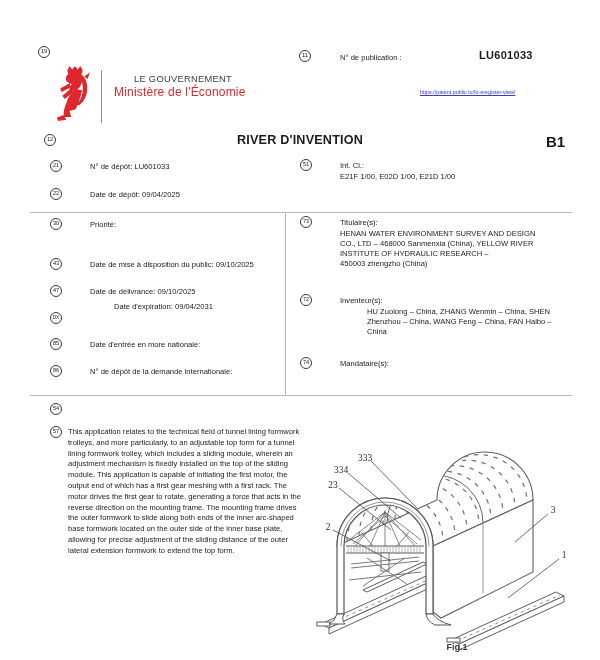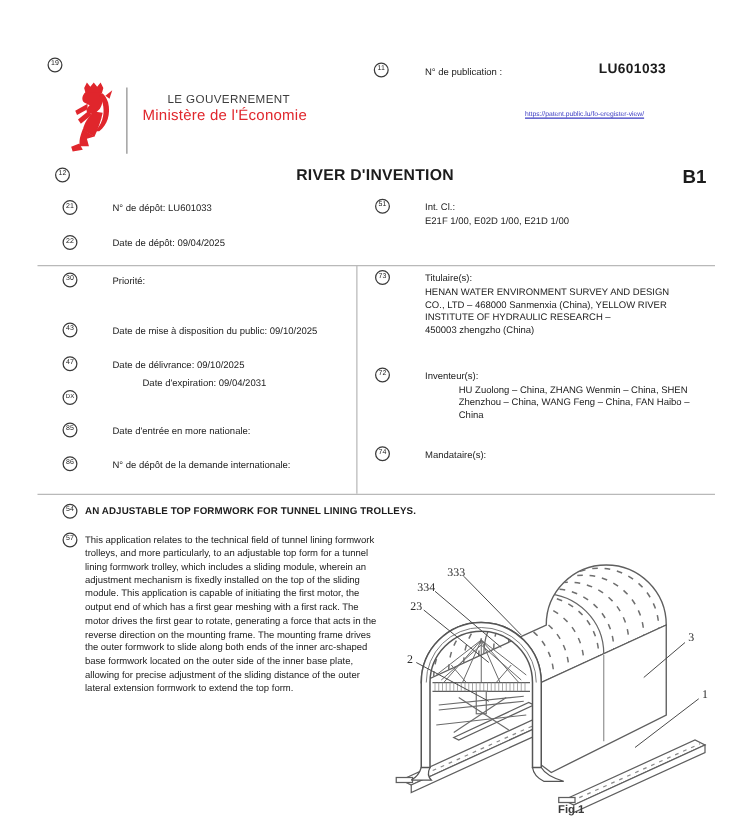--- a/index.html
+++ b/index.html
@@ -141,21 +141,20 @@
 China</div>
 
   <div class="inid" style="left:300px; top:357px;">
       <span>74</span>
     </div>
   <div class="t" style="left:318px; top:359px;">Mandataire(s):</div>
 
   <div class="inid" style="left:50px; top:403px;">
       <span>54</span>
     </div>
-  <div class="abs-title" style="left:68px; top:404px; width:480px;">AN ADJUSTABLE TOP FORMWORK FOR TUNNEL LINING TROLLEYS.</div>
 
   <div class="inid" style="left:50px; top:426px;">
       <span>57</span>
     </div>
   <div class="abstract">This application relates to the technical field of tunnel lining formwork trolleys, and more particularly, to an adjustable top form for a tunnel lining formwork trolley, which includes a sliding module, wherein an adjustment mechanism is fixedly installed on the top of the sliding module. This application is capable of initiating the first motor, the output end of which has a first gear meshing with a first rack. The motor drives the first gear to rotate, generating a force that acts in the reverse direction on the mounting frame. The mounting frame drives the outer formwork to slide along both ends of the inner arc-shaped base formwork located on the outer side of the inner base plate, allowing for precise adjustment of the sliding distance of the outer lateral extension formwork to extend the top form.</div>
 
   <svg style="position:absolute; left:305px; top:428px;" width="290" height="228" viewBox="0 0 290 228">
     <defs>
       <clipPath id="roofClip">
         <path d="M32,118 A48,48 0 0 1 128,118 L228,72 A48,48 0 0 0 132,72 Z"></path>

